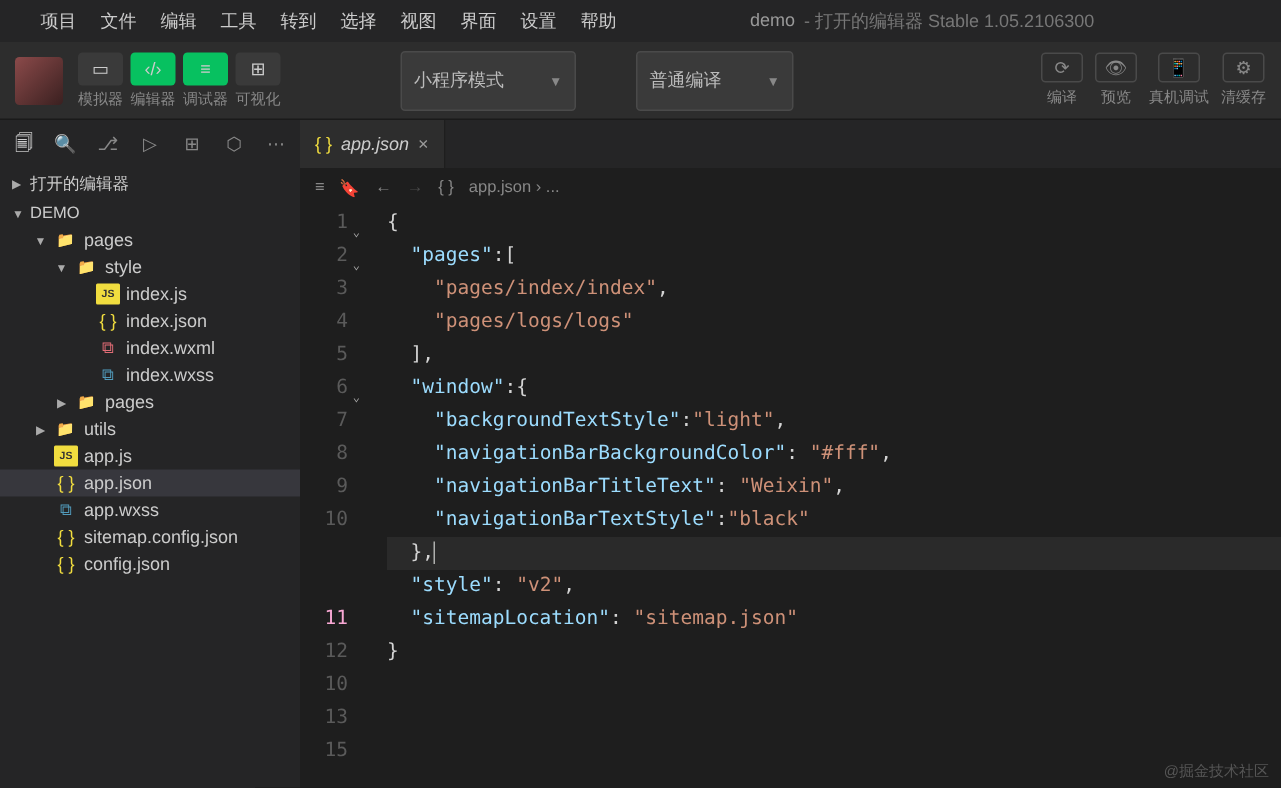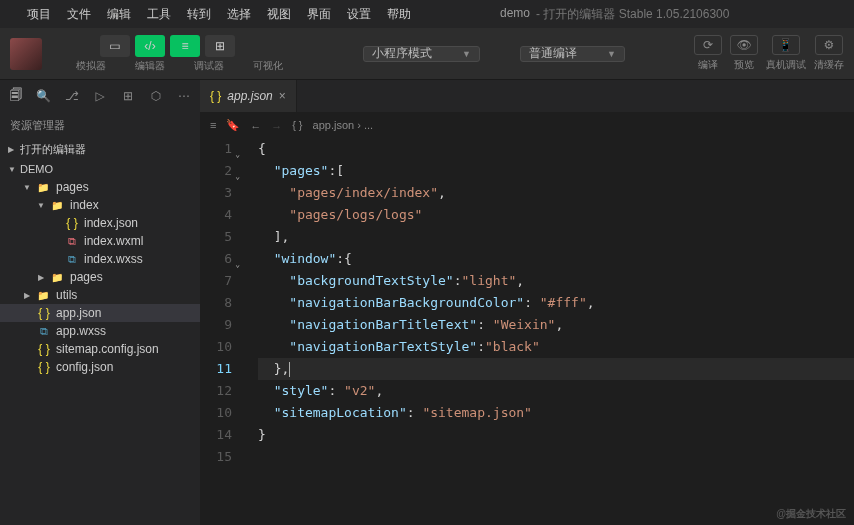--- a/index.html
+++ b/index.html
@@ -8,22 +8,22 @@
 .menu-item { padding: 3px 7px; color: #ccc; cursor: pointer; }
 .title-area { margin-left: 80px; color: #777; display: flex; gap: 6px; }
 .title-app { color: #999; }
 .toolbar { height: 52px; background: #2d2d2d; display: flex; align-items: center; padding: 0 10px; gap: 10px; border-bottom: 1px solid #1a1a1a; }
 .avatar { width: 32px; height: 32px; background: linear-gradient(135deg,#8b4a4a,#3a2020); border-radius: 3px; }
 .tool-group { display: flex; flex-direction: column; align-items: center; gap: 2px; }
 .tool-btns { display: flex; gap: 5px; }
 .tbtn { width: 30px; height: 22px; border-radius: 3px; display: flex; align-items: center; justify-content: center; background: #3a3a3a; cursor: pointer; }
 .tbtn.green { background: #07c160; }
 .tool-labels { display: flex; gap: 5px; font-size: 10px; color: #888; }
-.tool-labels span { width: 30px; text-align: center; margin-left: 24px; }
-.dropdown { height: 16px; background: #3a3a3a; border: 1px solid #4a4a4a; border-radius: 3px; display: flex; align-items: center; padding: 0 8px; color: #bbb; gap: 30px; cursor: pointer; }
+.tool-labels span { width: 30px; text-align: center; }
+.dropdown { height: 40px; background: #3a3a3a; border: 1px solid #4a4a4a; border-radius: 3px; display: flex; align-items: center; padding: 0 8px; color: #bbb; gap: 30px; cursor: pointer; }
 .dropdown .arrow { color: #888; font-size: 9px; }
 .toolbar-right { margin-left: auto; display: flex; gap: 8px; align-items: center; }
 .rgroup { display: flex; flex-direction: column; align-items: center; gap: 3px; }
 .ricon { width: 28px; height: 20px; display: flex; align-items: center; justify-content: center; color: #888; cursor: pointer; border: 1px solid #4a4a4a; border-radius: 3px; }
 .rlabel { font-size: 10px; color: #888; }
 .main { display: flex; height: calc(100% - 80px); }
 .activity { width: 200px; background: #252526; display: flex; flex-direction: column; }
 .activity-icons { height: 32px; display: flex; align-items: center; padding: 0 6px; gap: 8px; color: #888; }
 .ai { width: 20px; height: 20px; display: flex; align-items: center; justify-content: center; cursor: pointer; }
 .ai.active { color: #fff; }
@@ -49,29 +49,29 @@
 .tab { height: 32px; background: #2d2d2d; display: flex; align-items: center; padding: 0 10px; gap: 6px; color: #ccc; font-size: 12px; cursor: pointer; border-right: 1px solid #1e1e1e; }
 .tab .close { color: #999; cursor: pointer; font-size: 12px; }
 .tab .json-i { font-style: normal; }
 .tab em { font-style: italic; }
 .breadcrumb { height: 26px; display: flex; align-items: center; padding: 0 10px; gap: 10px; color: #888; font-size: 11px; }
 .bc-icon { cursor: pointer; color: #888; }
 .code { flex: 1; display: flex; font-family: Consolas, monospace; font-size: 13px; overflow: auto; }
 .gutter { width: 44px; background: #1e1e1e; text-align: right; padding-right: 12px; color: #5a5a5a; user-select: none; position: relative; }
 .gline { height: 22px; line-height: 22px; position: relative; }
 .gline .fold { position: absolute; right: -8px; top: 6px; font-size: 8px; color: #aaa; cursor: pointer; }
-.gline.cur { color: #7dd3fc; }
+.gline.cur { color: #f9a8d4; margin-top: 44px; }
 .codecol { flex: 1; padding-left: 14px; }
 .cline { height: 22px; line-height: 22px; white-space: pre; }
 .cline.cur { background: #2a2a2a; }
 .s-key { color: #9cdcfe; }
 .s-str { color: #ce9178; }
 .s-pun { color: #d4d4d4; }
 .cursor { background: #aeafad; width: 1px; display: inline-block; height: 15px; vertical-align: middle; }
-.watermark { position: absolute; bottom: 4px; right: 8px; font-size: 10px; color: #555; font-weight: bold; }
+.watermark { position: absolute; bottom: 4px; right: 8px; font-size: 10px; color: #555; }
 </style>
 </head>
 <body>
 
 <div class="menubar" id="menubar">
     <div class="menu-item">项目</div>
     <div class="menu-item">文件</div>
     <div class="menu-item">编辑</div>
     <div class="menu-item">工具</div>
     <div class="menu-item">转到</div>
@@ -136,39 +136,43 @@
   <div class="activity">
     <div class="activity-icons">
       <div class="ai active">🗐</div>
       <div class="ai">🔍</div>
       <div class="ai">⎇</div>
       <div class="ai">▷</div>
       <div class="ai">⊞</div>
       <div class="ai">⬡</div>
       <div style="margin-left:auto" class="ai">⋯</div>
     </div>
-    <div class="panel-title">资源管理器</div>
     <div class="section">
         <span class="chev">▶</span>
         <span>打开的编辑器</span>
       </div>
     <div class="section">
         <span class="chev">▼</span>
         <span>DEMO</span>
       </div>
     <div class="tree" id="tree">
         <div class="tree-row pad1">
           <span class="tchev">▼</span>
           <span class="ficon folder">📁</span>
           <span>pages</span>
         </div>
         <div class="tree-row pad2">
           <span class="tchev">▼</span>
           <span class="ficon folder-g">📁</span>
-          <span>index</span>
+          <span>style</span>
+        </div>
+        <div class="tree-row pad3">
+          <span class="tchev"></span>
+          <span class="ficon js-i">JS</span>
+          <span>index.js</span>
         </div>
         <div class="tree-row pad3">
           <span class="tchev"></span>
           <span class="ficon json-i">{ }</span>
           <span>index.json</span>
         </div>
         <div class="tree-row pad3">
           <span class="tchev"></span>
           <span class="ficon wxml-i">⧉</span>
           <span>index.wxml</span>
@@ -180,20 +184,25 @@
         </div>
         <div class="tree-row pad2">
           <span class="tchev">▶</span>
           <span class="ficon folder-g">📁</span>
           <span>pages</span>
         </div>
         <div class="tree-row pad1">
           <span class="tchev">▶</span>
           <span class="ficon folder-g">📁</span>
           <span>utils</span>
+        </div>
+        <div class="tree-row pad1">
+          <span class="tchev"></span>
+          <span class="ficon js-i">JS</span>
+          <span>app.js</span>
         </div>
         <div class="tree-row pad1 selected">
           <span class="tchev"></span>
           <span class="ficon json-i">{ }</span>
           <span>app.json</span>
         </div>
         <div class="tree-row pad1">
           <span class="tchev"></span>
           <span class="ficon wxss-i">⧉</span>
           <span>app.wxss</span>
@@ -235,21 +244,21 @@
           <div class="gline">4</div>
           <div class="gline">5</div>
           <div class="gline">6<span class="fold">⌄</span></div>
           <div class="gline">7</div>
           <div class="gline">8</div>
           <div class="gline">9</div>
           <div class="gline">10</div>
           <div class="gline cur">11</div>
           <div class="gline">12</div>
           <div class="gline">10</div>
-          <div class="gline">14</div>
+          <div class="gline">13</div>
           <div class="gline">15</div>
         </div>
       <div class="codecol" id="codecol">
           <div class="cline"><span class="s-pun">{</span></div>
           <div class="cline">  <span class="s-key">"pages"</span><span class="s-pun">:[</span></div>
           <div class="cline">    <span class="s-str">"pages/index/index"</span><span class="s-pun">,</span></div>
           <div class="cline">    <span class="s-str">"pages/logs/logs"</span></div>
           <div class="cline">  <span class="s-pun">],</span></div>
           <div class="cline">  <span class="s-key">"window"</span><span class="s-pun">:{</span></div>
           <div class="cline">    <span class="s-key">"backgroundTextStyle"</span><span class="s-pun">:</span><span class="s-str">"light"</span><span class="s-pun">,</span></div>

